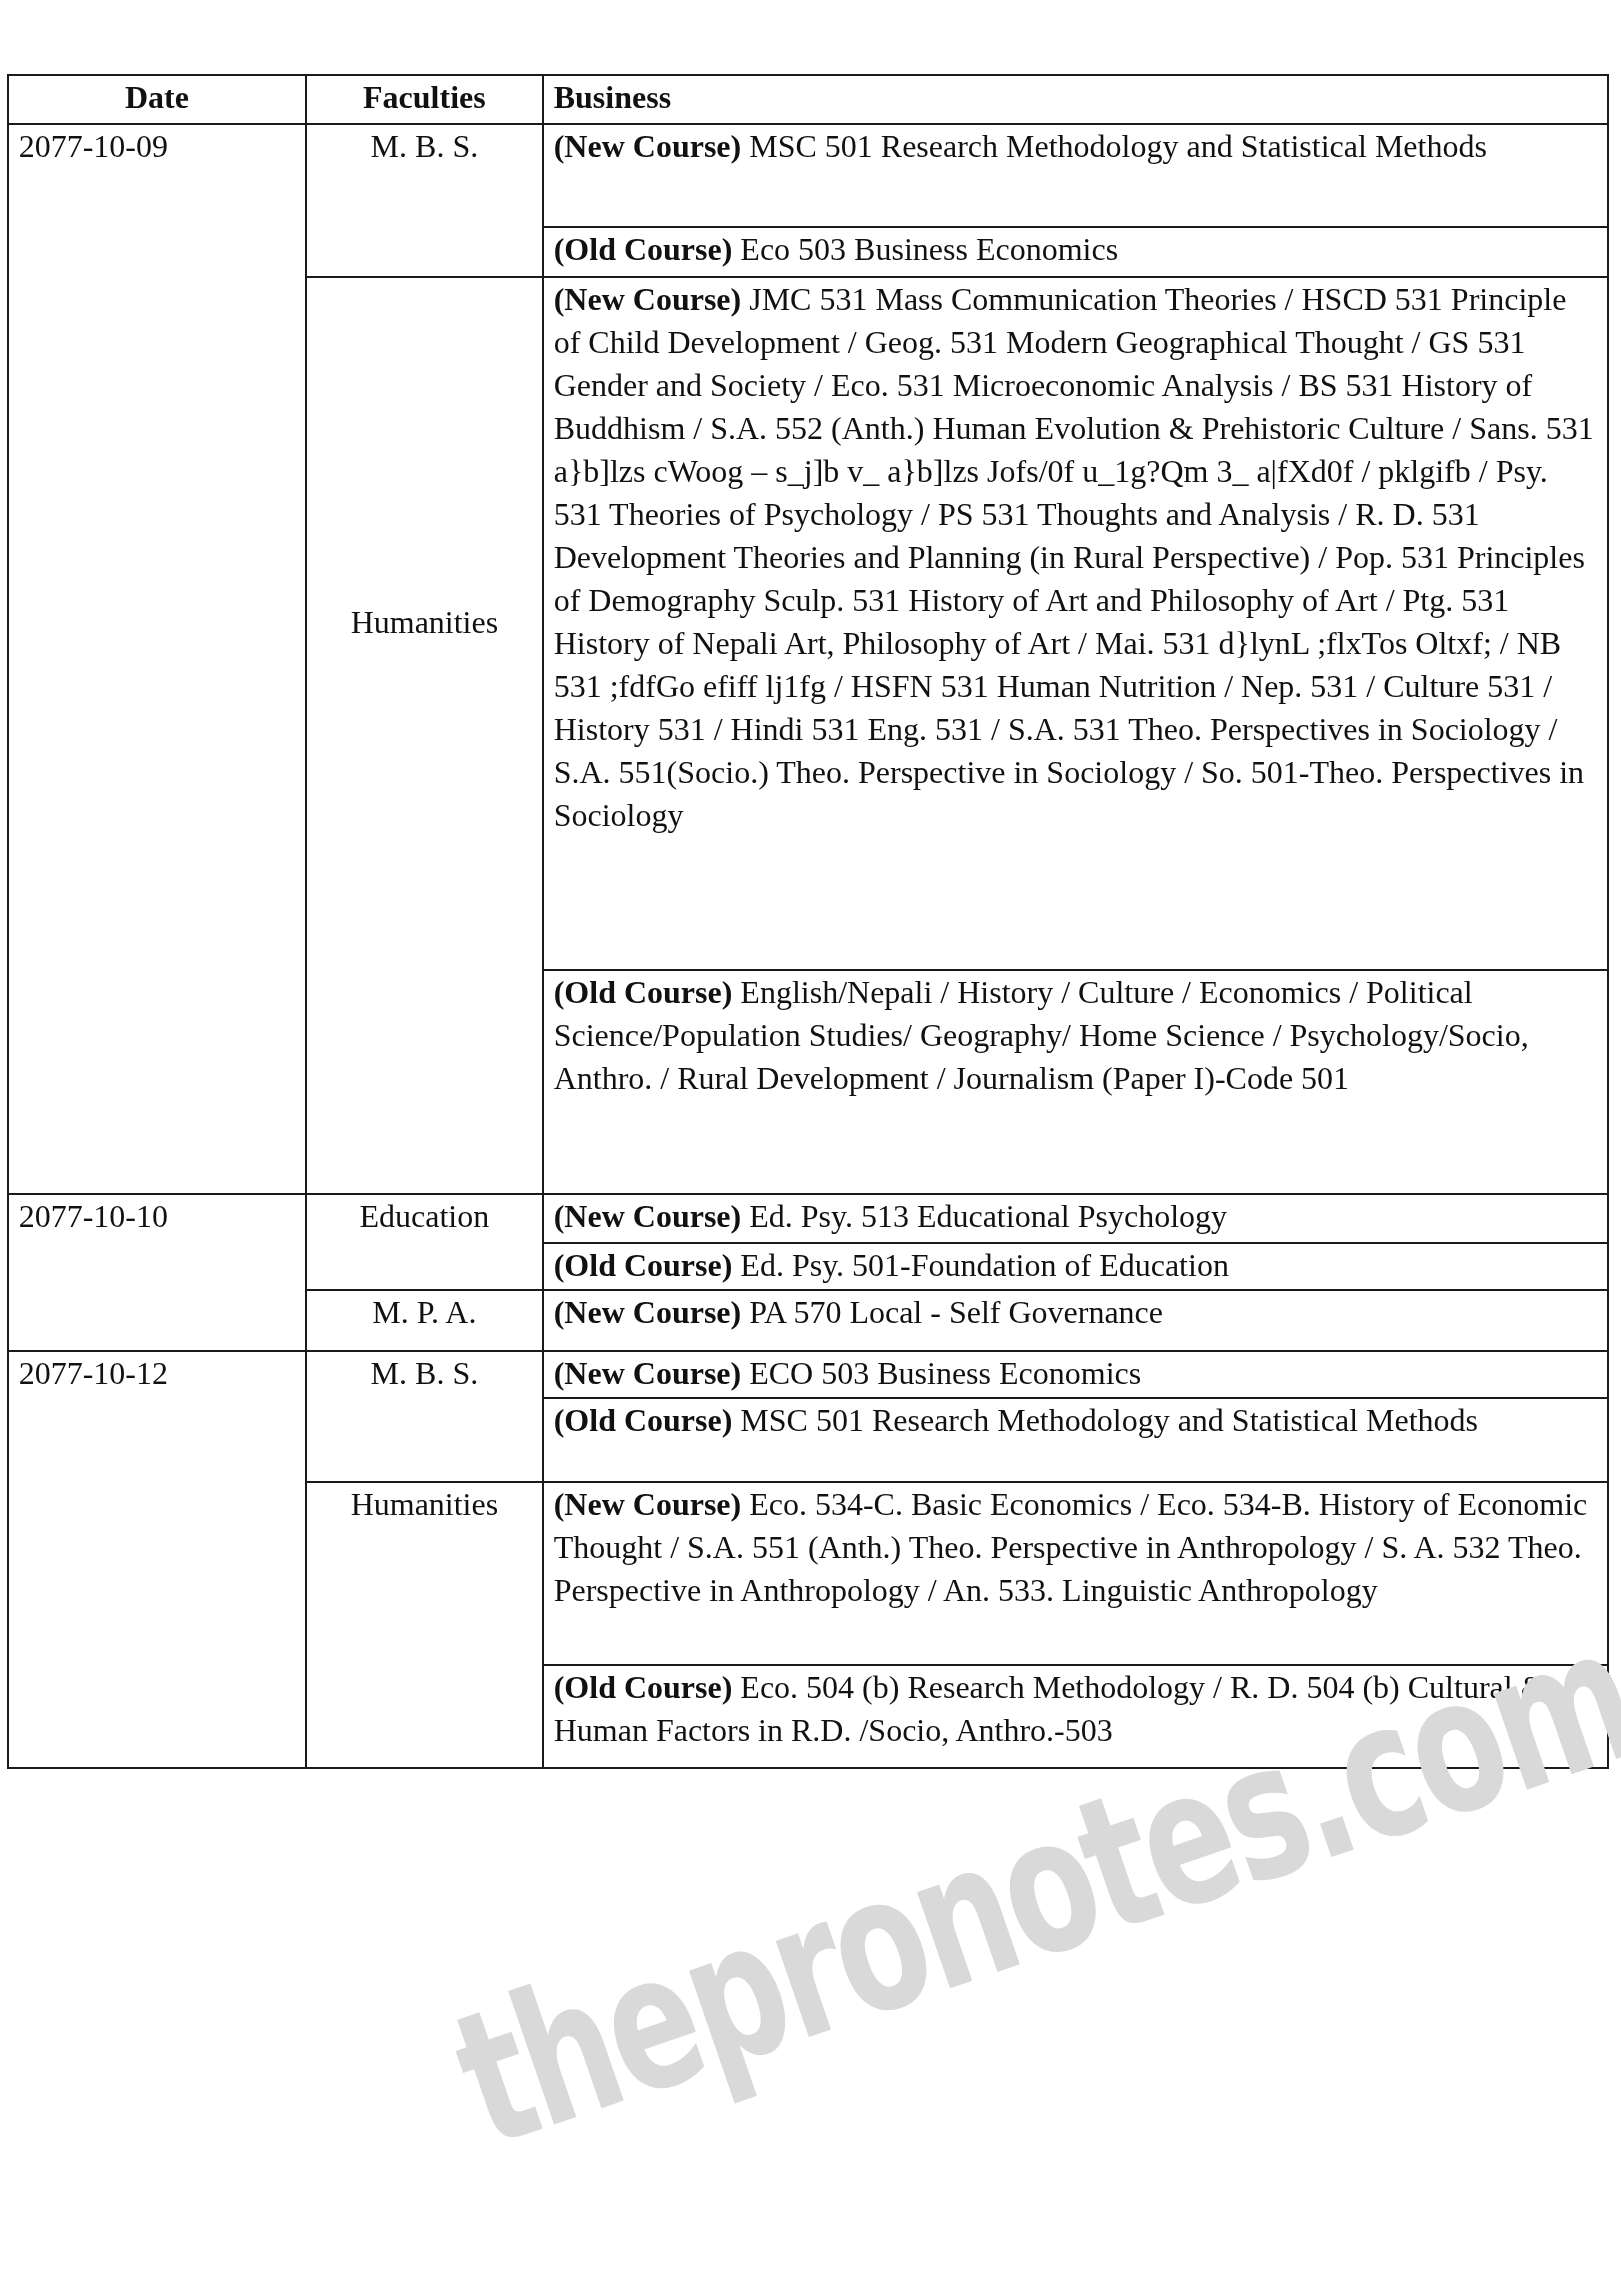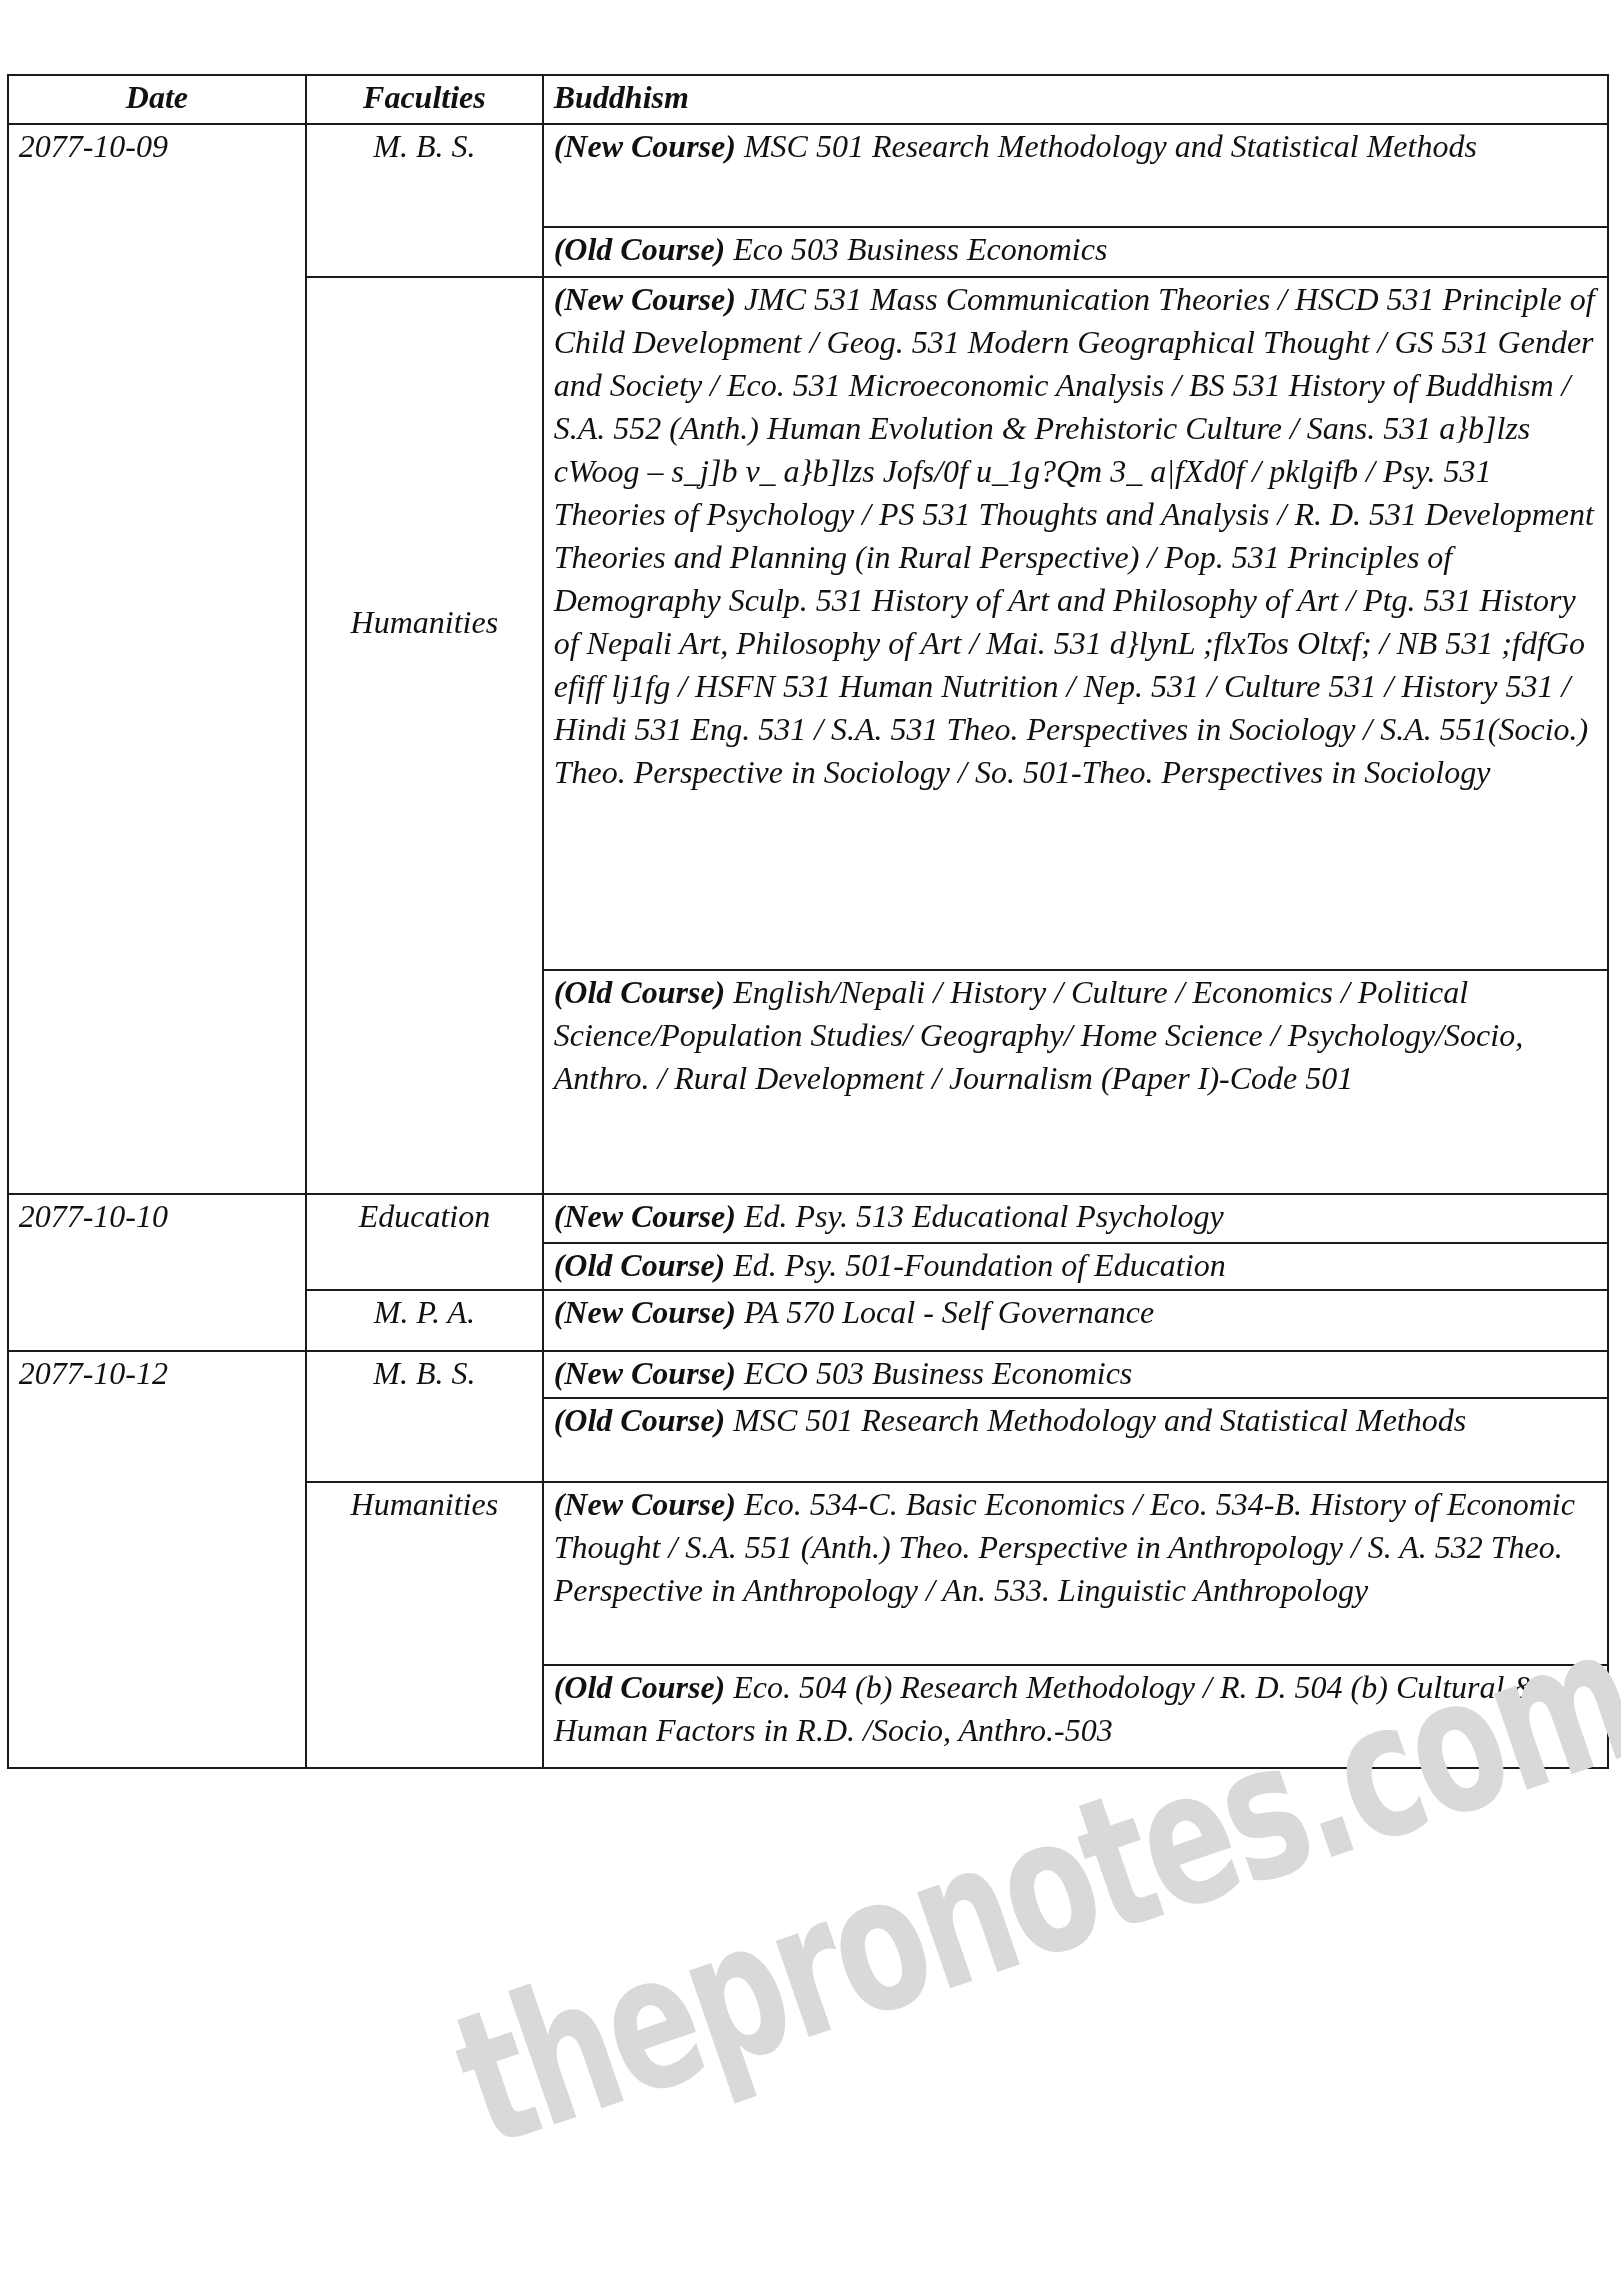--- a/index.html
+++ b/index.html
@@ -1,19 +1,19 @@
 <!DOCTYPE html>
 <html><head>
 <meta charset="utf-8">
 <style>
   html, body { margin: 0; padding: 0; background: #ffffff; }
   body { width: 1621px; height: 2292px; position: relative; overflow: hidden;
          font-family: "Liberation Serif", "DejaVu Serif", serif; color: #111; }
   table.schedule { position: absolute; left: 6.9px; top: 74px; width: 1602px;
-         border-collapse: collapse; table-layout: fixed; font-size: 32px; line-height: 43px; font-style: italic; }
+         border-collapse: collapse; table-layout: fixed; font-size: 32px; line-height: 43px; }
   table.schedule th, table.schedule td { border: 2.9px solid #1a1a1a; padding: 0 9.8px 2px 9.8px; vertical-align: top; }
   table.schedule th { font-weight: bold; height: 45px; }
   th.col-date, th.col-fac { text-align: center; }
   th.col-subj { text-align: left; }
   td.date { text-align: left; padding-left: 13.7px; }
   td.fac { text-align: center; }
   td.fac.mid { vertical-align: middle; }
   td.subj { text-align: left; padding-left: 11.8px; padding-right: 7.8px; }
   .tag { font-weight: bold; }
   col.c1 { width: 298px; } col.c2 { width: 237px; } col.c3 { width: auto; }
@@ -28,21 +28,21 @@
 <table class="schedule">
   <colgroup>
       <col class="c1">
       <col class="c2">
       <col class="c3">
     </colgroup>
   <thead>
     <tr>
       <th class="col-date">Date</th>
       <th class="col-fac">Faculties</th>
-      <th class="col-subj">Buddhism</th>
+      <th class="col-subj">Business</th>
     </tr>
   </thead>
   <tbody>
 
     <tr style="height:103px">
       <td class="date" rowspan="4">2077-10-09</td>
       <td class="fac" rowspan="2">M. B. S.</td>
       <td class="subj"><span class="tag">(New Course)</span><span> MSC 501 Research Methodology and Statistical Methods</span></td>
     </tr>
     <tr style="height:50px">

